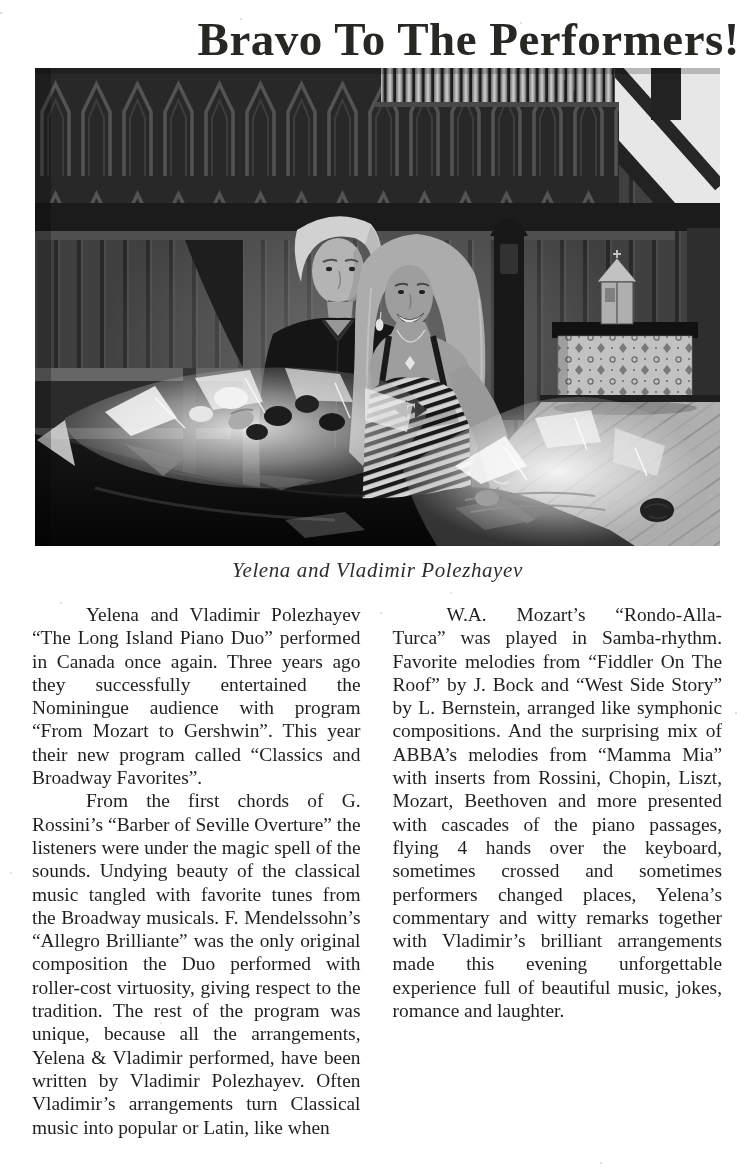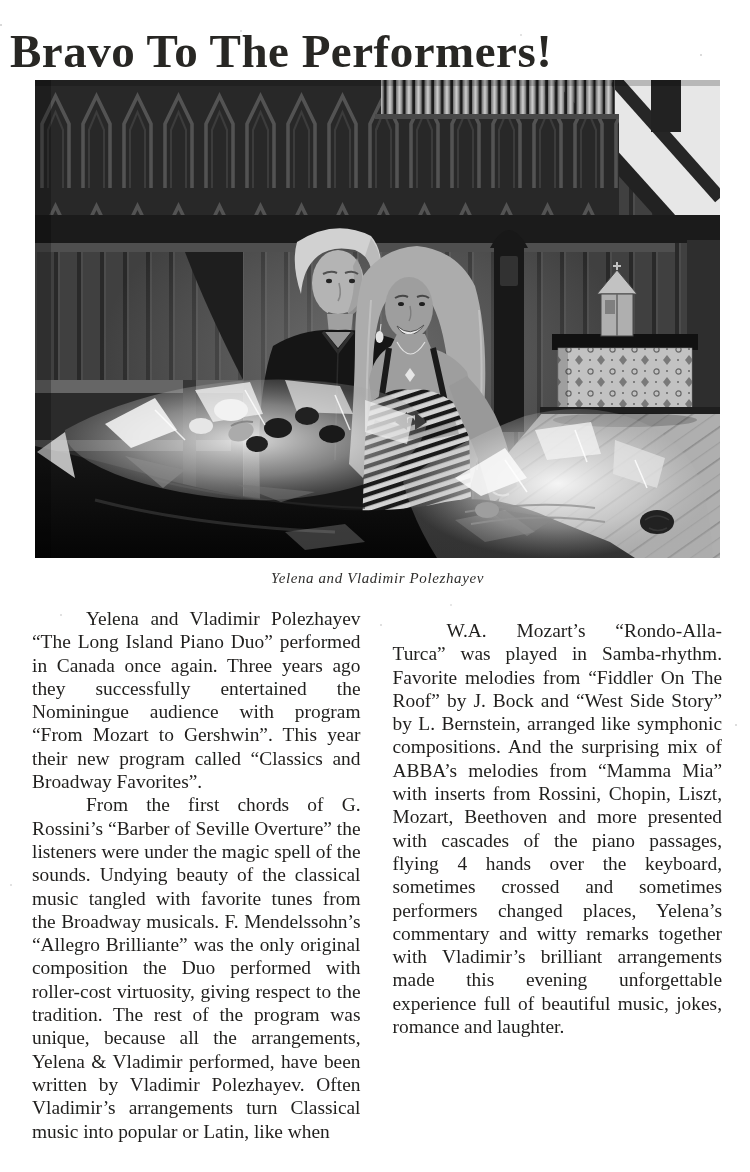--- a/index.html
+++ b/index.html
@@ -8,53 +8,53 @@
     background:#ffffff;
     font-family:"Liberation Serif", serif;
     color:#201f1d;
     position:relative;
     overflow:hidden;
   }
   .page { width:750px; height:1172px; position:relative; }
 
   
   h1.headline {
-    margin:24px 10px 2px;
-    text-align:left;
+    margin:12px 10px 2px;
+    text-align:right;
     font-size:47px;
     font-weight:bold;
     letter-spacing:0.5px;
     color:#282724;
   }
 
   
   figure.photo-fig { margin:2px 30px 0 35px; width:685px; }
   .photo {
     width:685px; height:478px;
     background:#3c3731;
     overflow:hidden;
   }
   .photo svg { display:block; filter:grayscale(1); }
   figcaption.caption {
     margin-top:12px;
     text-align:center;
     font-style:italic;
-    font-size:15px;
+    font-size:21px;
     letter-spacing:0.6px;
     color:#2e2d2b;
   }
 
   
   .columns {
     display:flex;
     gap:32px;
     margin:20px 28px 0 32px;
   }
   .col { width:333px; }
-  .col.right { width:334px;margin-top:12px; }
+  .col.right { width:334px; }
   p.body-para {
     margin:0;
     font-size:19.4px;
     line-height:23.3px;
     text-align:justify;
     text-indent:54px;
     color:#201f1d;
   }
   .para-gap { margin-top:23px; }
 

